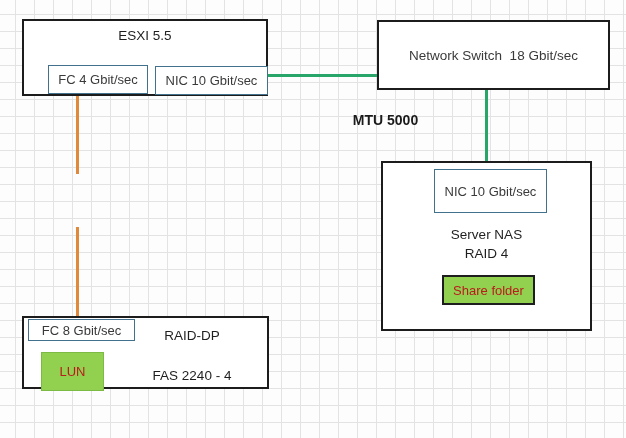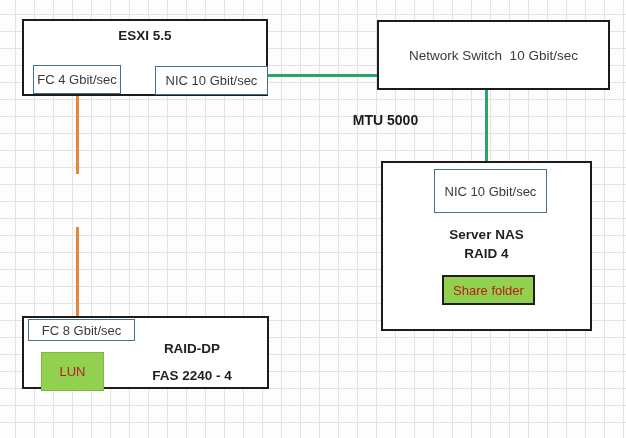--- a/index.html
+++ b/index.html
@@ -27,21 +27,21 @@
   .node-label{
     position:absolute;
     inset:0;
     display:flex;align-items:center;justify-content:center;
     font-size:13.5px;color:#3a3a3a;
     white-space:pre;
   }
   .node-title{
     position:absolute;left:0;right:0;
     text-align:center;
-    font-weight:bold;font-size:13.5px;color:#1f1f1f;
+    font-weight:normal;font-size:13.5px;color:#1f1f1f;
     white-space:pre;
   }
   .port{
     position:absolute;
     background:#ffffff;
     border:1px solid #41718c;
     box-sizing:border-box;
     display:flex;align-items:center;justify-content:center;
     font-size:13px;color:#3a3a3a;
     white-space:pre;
@@ -73,38 +73,38 @@
 
 <div class="canvas">
 
   <div class="line fc v" style="left:76px;top:92px;height:82px"></div>
   <div class="line fc v" style="left:76px;top:227px;height:89px"></div>
   <div class="line eth h" style="left:267px;top:74px;width:110px"></div>
   <div class="line eth v" style="left:485px;top:90px;height:71px"></div>
 
   <div class="node" style="left:22px;top:19px;width:246px;height:77px">
     <div class="node-title" style="top:7px">ESXI 5.5</div>
-    <div class="port" style="left:9px;top:44px;width:88px;height:29px">FC 4 Gbit/sec</div>
+    <div class="port" style="left:24px;top:44px;width:100px;height:29px">FC 4 Gbit/sec</div>
     <div class="port" style="left:131px;top:45px;width:113px;height:29px">NIC 10 Gbit/sec</div>
   </div>
 
   <div class="node" style="left:377px;top:20px;width:233px;height:70px">
-    <div class="node-label">Network Switch  10 Gbit/sec</div>
+    <div class="node-label">Network Switch  18 Gbit/sec</div>
   </div>
 
   <div class="floating-label" style="left:338px;top:112px;width:95px">MTU 5000</div>
 
 
   <div class="node" style="left:381px;top:161px;width:211px;height:170px">
     <div class="port" style="left:51px;top:6px;width:113px;height:44px">NIC 10 Gbit/sec</div>
     <div class="node-title" style="top:64px">Server NAS</div>
     <div class="node-title" style="top:83px">RAID 4</div>
     <div class="chip dark-border" style="left:59px;top:112px;width:93px;height:30px">Share folder</div>
   </div>
 
   <div class="node" style="left:22px;top:316px;width:247px;height:73px">
     <div class="port" style="left:4px;top:1px;width:107px;height:22px">FC 8 Gbit/sec</div>
     <div class="chip soft-border" style="left:17px;top:34px;width:63px;height:39px">LUN</div>
-    <div class="node-title" style="left:100px;right:7px;top:23px">RAID-DP</div>
+    <div class="node-title" style="left:100px;right:7px;top:10px">RAID-DP</div>
     <div class="node-title" style="left:96px;right:3px;top:50px">FAS 2240 - 4</div>
   </div>
 
 </div>
 
 </body></html>

